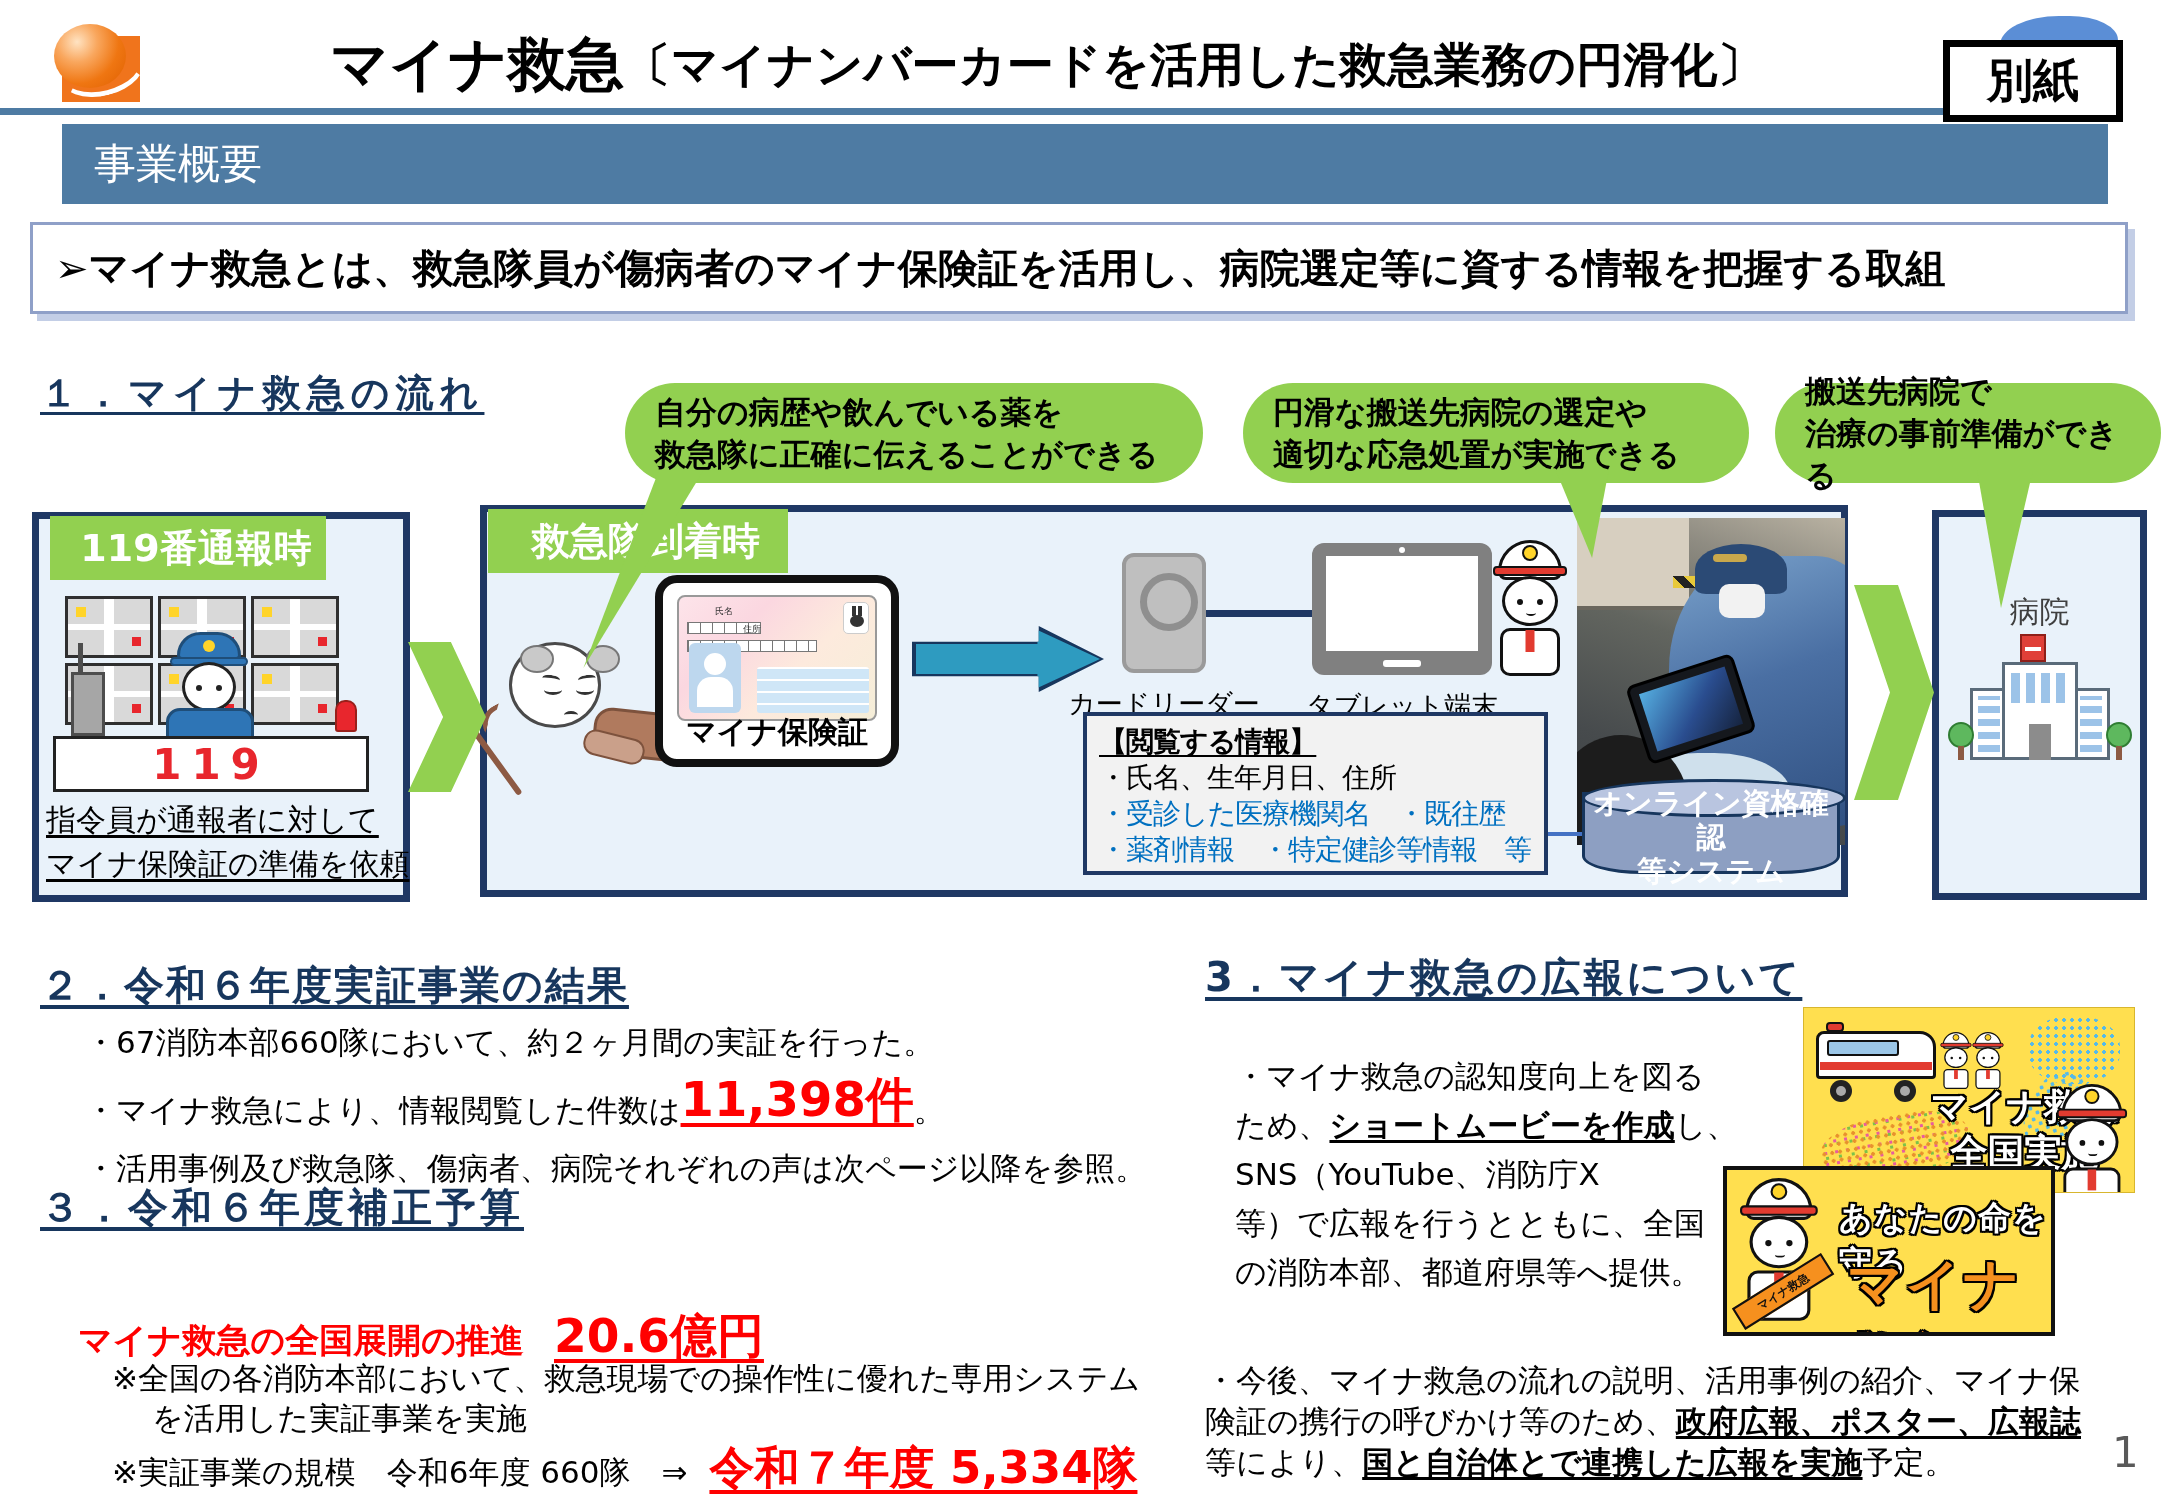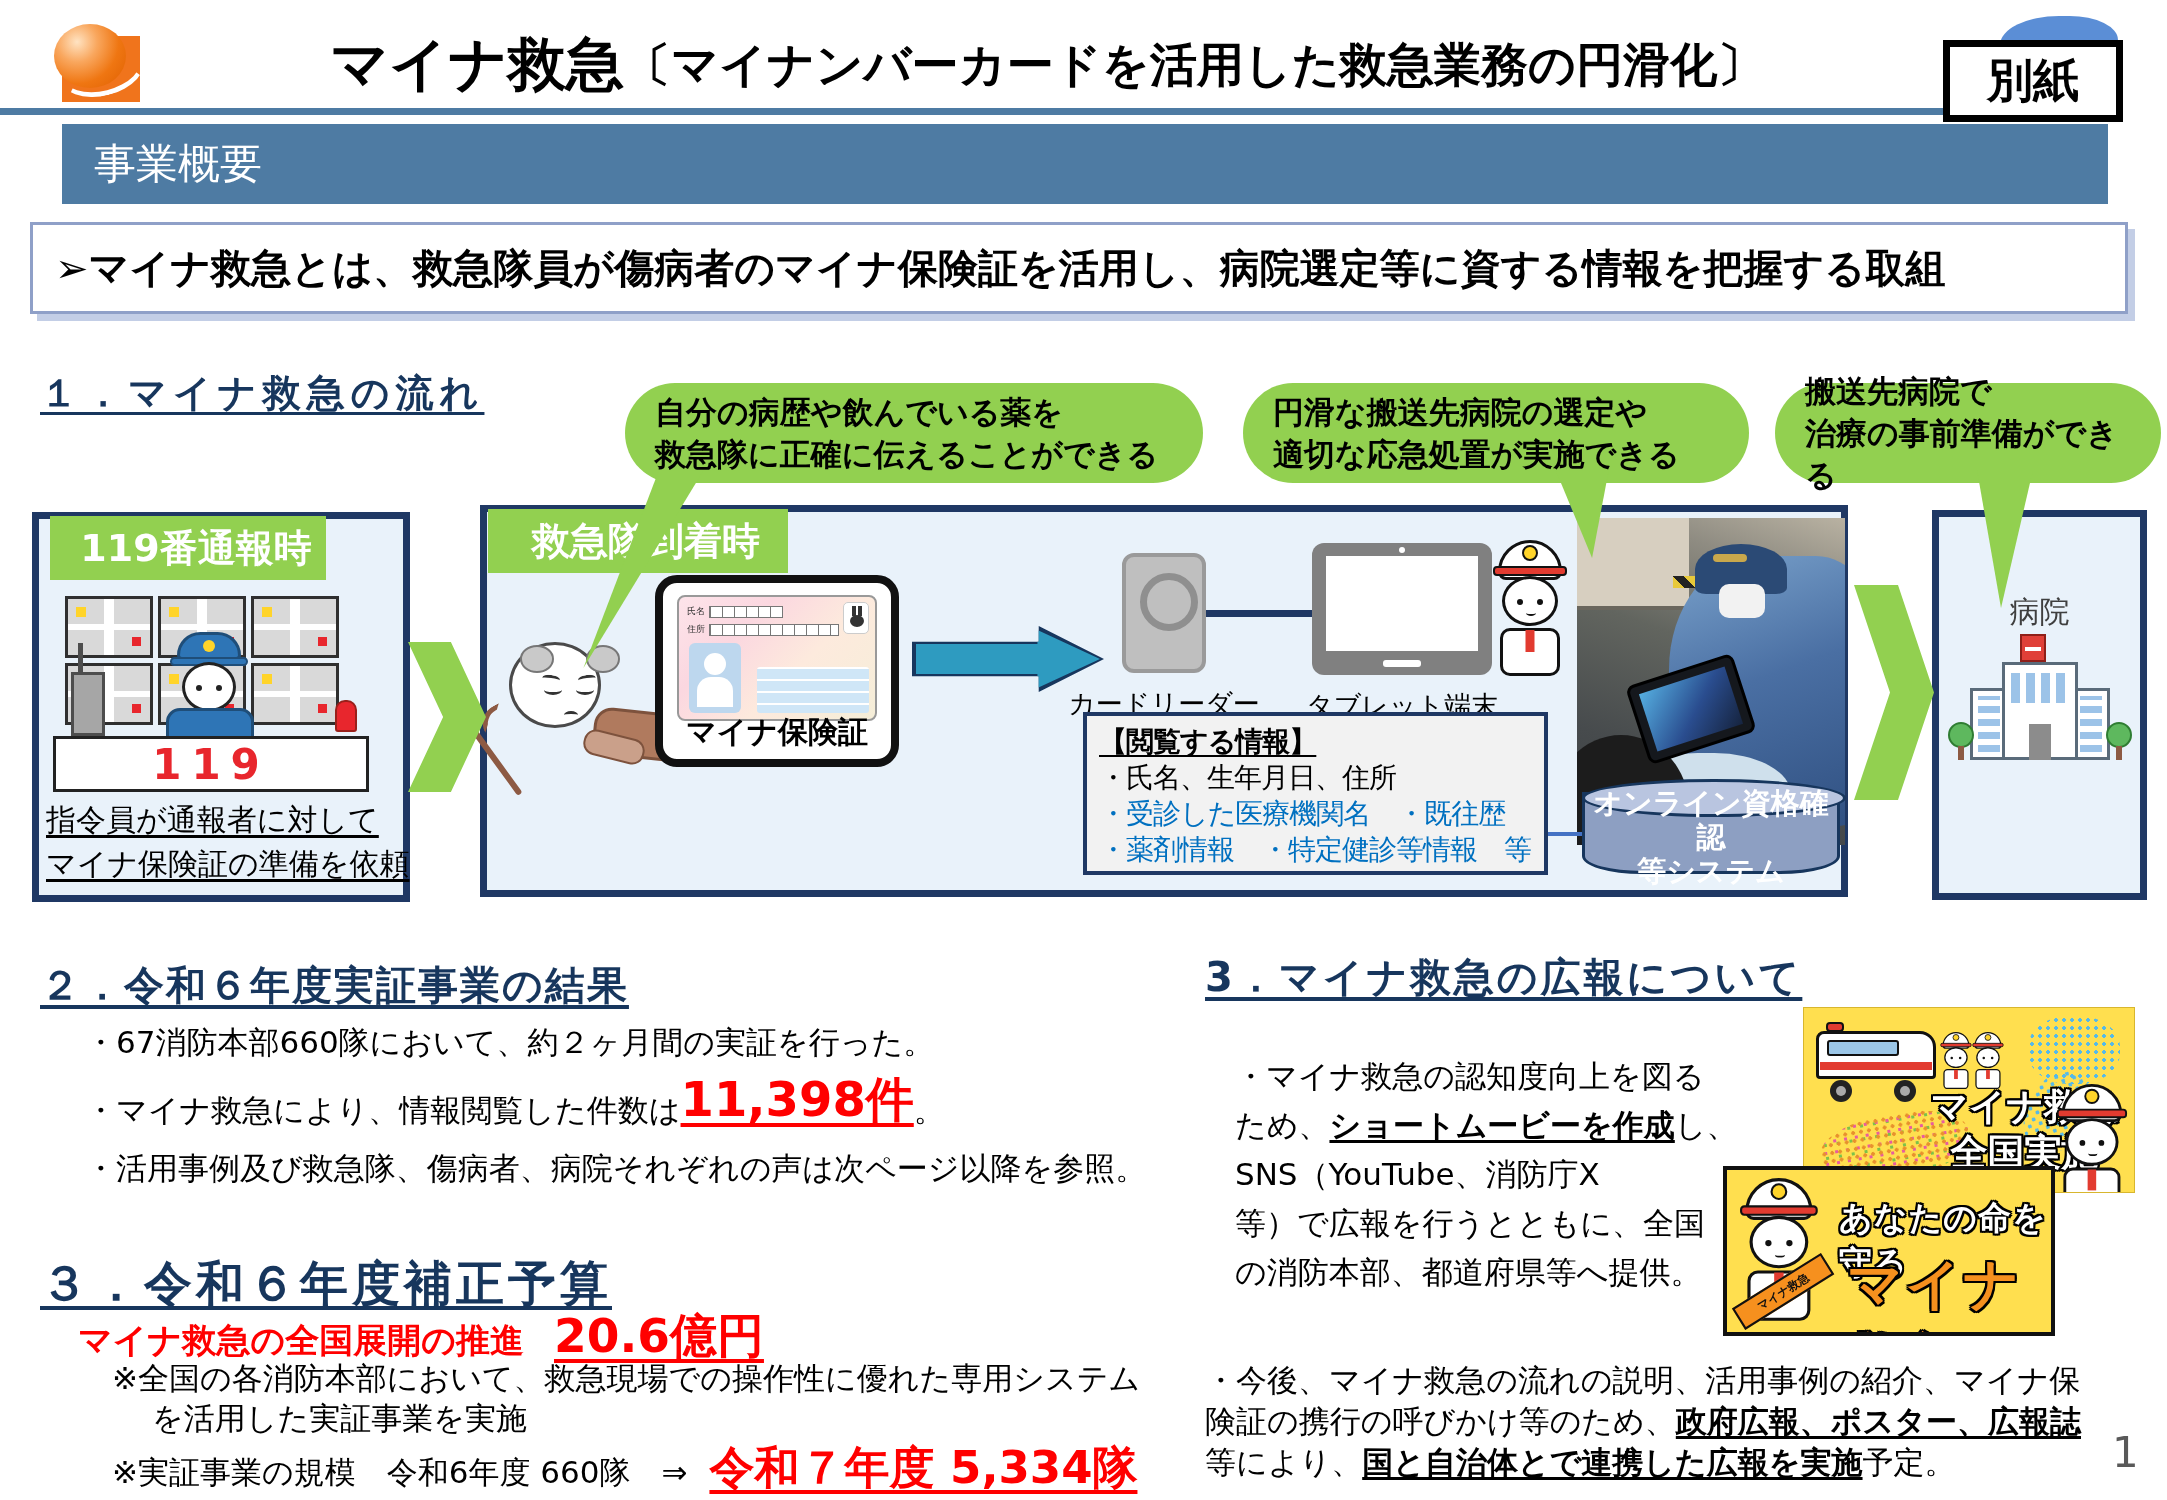--- a/index.html
+++ b/index.html
@@ -22,21 +22,21 @@
   .section-bar { position:absolute; left:62px; top:124px; width:2046px; height:80px; background:#4E7BA3; color:#fff;
     font-size:42px; display:flex; align-items:center; padding-left:32px; }
   .overview-box { position:absolute; left:30px; top:222px; width:2098px; height:92px; background:#fff;
     border:3px solid #8fa0c8; box-shadow:7px 7px 0 #c3cee6; display:flex; align-items:center; padding-left:22px;
     font-size:40px; font-weight:700; color:#000; white-space:nowrap; }
 
   
   .sec-h { position:absolute; font-weight:800; color:#17365D; text-decoration:underline; text-underline-offset:6px; white-space:nowrap; }
   .h-flow    { left:40px;   top:368px; font-size:38px; letter-spacing:6px; }
   .h-results { left:40px;   top:958px; font-size:40px; letter-spacing:2px; }
-  .h-budget  { left:40px;   top:1252px; font-size:48px; letter-spacing:4px; }
+  .h-budget  { left:40px;   top:1180px; font-size:40px; letter-spacing:4px; }
   .h-promo   { left:1205px; top:950px; font-size:40px; letter-spacing:3px; }
 
   
   .bubble { position:absolute; background:#92D050; border-radius:52px; color:#000; font-weight:800; font-size:31px;
     line-height:42px; display:flex; align-items:center; padding:0 30px; white-space:pre-line; z-index:6; }
   .bubble1 { left:625px;  top:383px; width:578px; height:100px; }
   .bubble2 { left:1243px; top:383px; width:506px; height:100px; }
   .bubble3 { left:1775px; top:383px; width:386px; height:100px; }
   .tail { position:absolute; background:#92D050; z-index:6; }
   .tail1 { left:575px;  top:470px; width:140px; height:198px; clip-path:polygon(60% 0, 92% 0, 6% 100%); }
@@ -97,21 +97,21 @@
   .elder-arm  { position:absolute; left:86px; top:98px; width:62px; height:26px; background:#caa08a; border:2px solid #7d523d; border-radius:12px; transform:rotate(14deg); }
   .cane { position:absolute; left:-4px; top:84px; width:6px; height:82px; background:#8d5a43; border-radius:3px; transform:rotate(-36deg); }
   .cane-hook { position:absolute; left:-18px; top:72px; width:26px; height:20px; border:5px solid transparent;
     border-top:5px solid #8d5a43; border-left:5px solid #8d5a43; border-top-left-radius:20px; transform:rotate(-28deg); }
 
   
   .card-panel { position:absolute; left:655px; top:575px; width:244px; height:192px; background:#fff;
     border:8px solid #111; border-radius:22px; z-index:3; }
   .myna-card { position:absolute; left:14px; top:12px; width:200px; height:126px; border:2px solid #999; border-radius:8px; overflow:hidden;
     background:linear-gradient(135deg,#fde4ea 0%, #fbd7e0 30%, #fdeadd 60%, #f5eed8 100%); }
-  .mc-row { position:absolute; display:flex; align-items:center; gap:4px; font-size:9px; color:#333; }
+  .mc-row { position:absolute; display:flex; align-items:center; gap:4px; font-size:9px; color:#333;flex-direction:column; }
   .mc-row1 { left:8px; top:8px; } .mc-row2 { left:8px; top:26px; }
   .mc-sq { height:12px; border:1px solid #777; background-image:repeating-linear-gradient(90deg, #777 0 1px, transparent 1px 12px); background-color:#fff; }
   .mc-sq-a { width:74px; } .mc-sq-b { width:130px; }
   .mc-photo { position:absolute; left:10px; top:46px; width:52px; height:70px; background:#BDD7EE; border-radius:6px; }
   .mc-photo::before { content:""; position:absolute; left:15px; top:10px; width:22px; height:22px; background:#fff; border-radius:50%; }
   .mc-photo::after  { content:""; position:absolute; left:8px;  top:34px; width:36px; height:30px; background:#fff; border-radius:14px 14px 0 0; }
   .mc-rabbit { position:absolute; right:6px; top:5px; width:26px; height:32px; background:#fff; border-radius:5px; border:1px solid #ccc; }
   .mc-rabbit::before { content:""; position:absolute; left:8px; top:3px; width:4px; height:10px; background:#333; box-shadow:6px 0 0 #333; }
   .mc-rabbit::after  { content:""; position:absolute; left:6px; top:12px; width:14px; height:12px; background:#333; border-radius:50%; }
   .mc-stripes { position:absolute; right:6px; bottom:6px; width:112px; height:46px; background:#cfe6f7;

